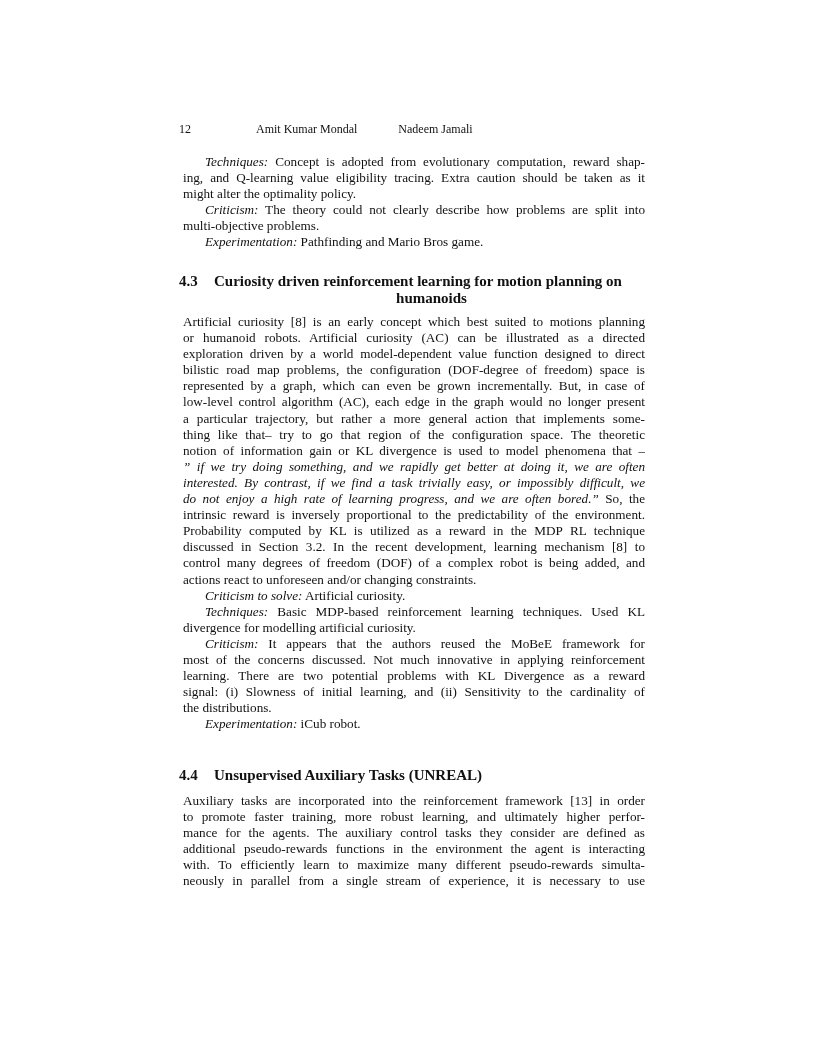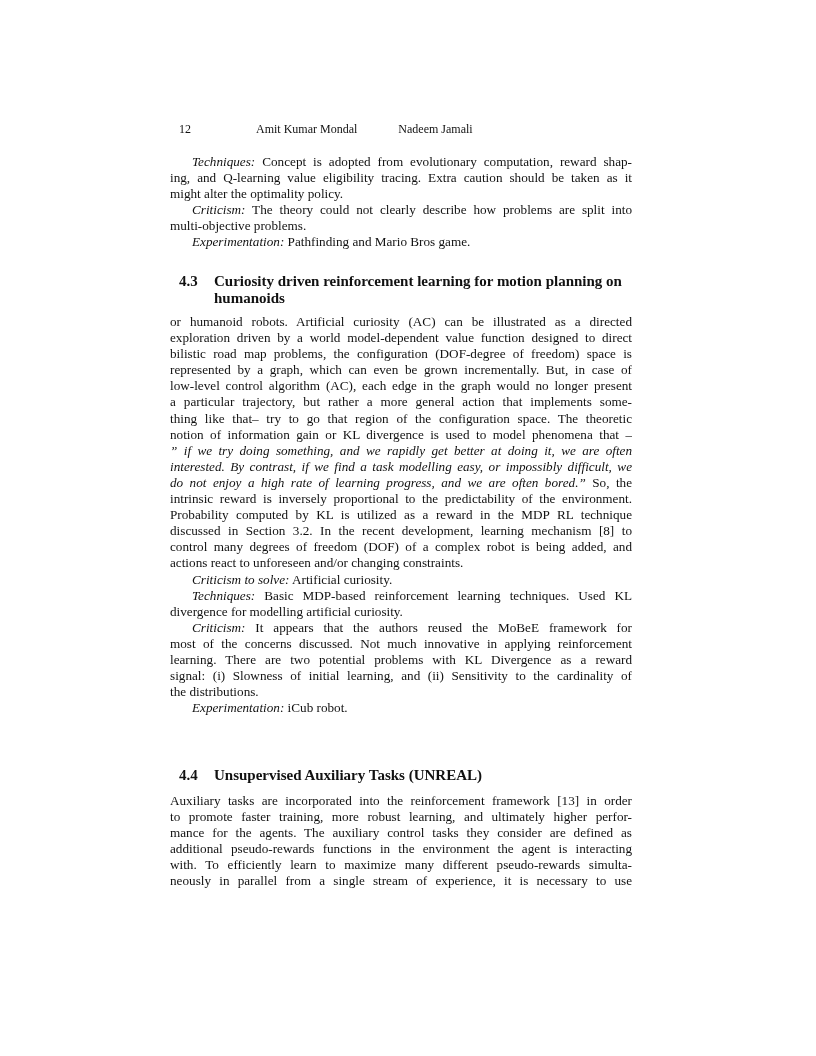--- a/index.html
+++ b/index.html
@@ -6,31 +6,31 @@
   body { width: 816px; height: 1056px; position: relative; overflow: hidden; }
   .page {
     position: absolute; left: 0; top: 0; width: 816px; height: 1056px;
     background: #ffffff; color: #111111;
     font-family: "Liberation Serif", "DejaVu Serif", serif;
     font-size: 13.2px;
   }
   .runhead { position: absolute; left: 179px; top: 122px; font-size: 12px; white-space: nowrap; }
   .runhead .pn { display: inline-block; width: 46px; }
   .runhead .au { margin-right: 10px; margin-left: 28px; }
-  .block { position: absolute; left: 170px; width: 462px; }
+  .block { position: absolute; left: 183px; width: 462px; }
   .ln {
     height: 16.1px; line-height: 16.1px; white-space: nowrap;
     text-align: justify; text-align-last: justify; overflow: hidden;
   }
   .ln.last { text-align-last: left; }
   .ln.ind { padding-left: 22px; }
   .it { font-style: italic; }
   .sec { position: absolute; left: 179px; width: 470px; font-weight: bold; font-size: 15px; }
   .sec .num { display: inline-block; width: 35px; }
-  .sec .l2 { padding-left: 35px; }
+  .sec .l2 { padding-left: 35px; text-align: center; }
   .sec div { height: 17px; line-height: 17px; white-space: nowrap; }
 </style>
 </head>
 <body>
 
 <div class="page">
 
   <div class="runhead">
     <span class="pn">12</span>
     <span class="au">Amit Kumar Mondal</span>
@@ -45,30 +45,31 @@
     <div class="ln last"><span>multi-objective problems.</span></div>
     <div class="ln ind last"><span class="it">Experimentation:</span><span> Pathfinding and Mario Bros game.</span></div>
   </div>
 
   <div class="sec" style="top:273px;">
     <div><span class="num">4.3</span><span>Curiosity driven reinforcement learning for motion planning on</span></div>
     <div class="l2"><span>humanoids</span></div>
   </div>
 
   <div class="block" style="top:314px;">
+    <div class="ln"><span>Artificial curiosity [8] is an early concept which best suited to motions planning</span></div>
     <div class="ln"><span>or humanoid robots. Artificial curiosity (AC) can be illustrated as a directed</span></div>
     <div class="ln"><span>exploration driven by a world model-dependent value function designed to direct</span></div>
     <div class="ln"><span>bilistic road map problems, the configuration (DOF-degree of freedom) space is</span></div>
     <div class="ln"><span>represented by a graph, which can even be grown incrementally. But, in case of</span></div>
     <div class="ln"><span>low-level control algorithm (AC), each edge in the graph would no longer present</span></div>
     <div class="ln"><span>a particular trajectory, but rather a more general action that implements some-</span></div>
     <div class="ln"><span>thing like that– try to go that region of the configuration space. The theoretic</span></div>
     <div class="ln"><span>notion of information gain or KL divergence is used to model phenomena that –</span></div>
     <div class="ln"><span class="it">” if we try doing something, and we rapidly get better at doing it, we are often</span></div>
-    <div class="ln"><span class="it">interested. By contrast, if we find a task modelling easy, or impossibly difficult, we</span></div>
+    <div class="ln"><span class="it">interested. By contrast, if we find a task trivially easy, or impossibly difficult, we</span></div>
     <div class="ln"><span class="it">do not enjoy a high rate of learning progress, and we are often bored.”</span><span> So, the</span></div>
     <div class="ln"><span>intrinsic reward is inversely proportional to the predictability of the environment.</span></div>
     <div class="ln"><span>Probability computed by KL is utilized as a reward in the MDP RL technique</span></div>
     <div class="ln"><span>discussed in Section 3.2. In the recent development, learning mechanism [8] to</span></div>
     <div class="ln"><span>control many degrees of freedom (DOF) of a complex robot is being added, and</span></div>
     <div class="ln last"><span>actions react to unforeseen and/or changing constraints.</span></div>
     <div class="ln ind last"><span class="it">Criticism to solve:</span><span> Artificial curiosity.</span></div>
     <div class="ln ind"><span class="it">Techniques:</span><span> Basic MDP-based reinforcement learning techniques. Used KL</span></div>
     <div class="ln last"><span>divergence for modelling artificial curiosity.</span></div>
     <div class="ln ind"><span class="it">Criticism:</span><span> It appears that the authors reused the MoBeE framework for</span></div>

